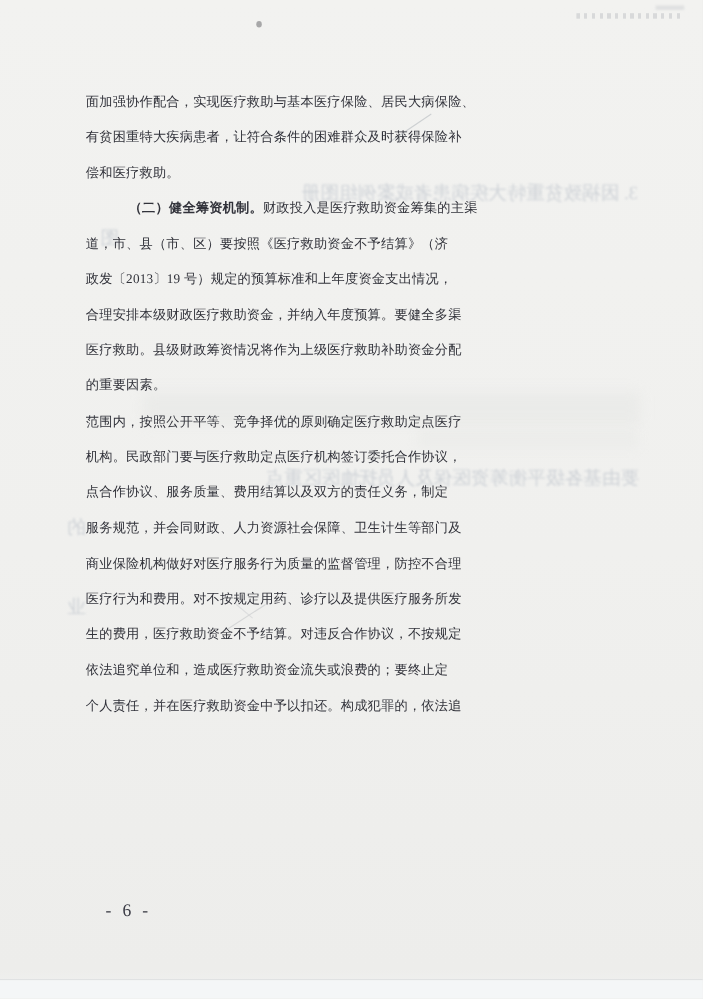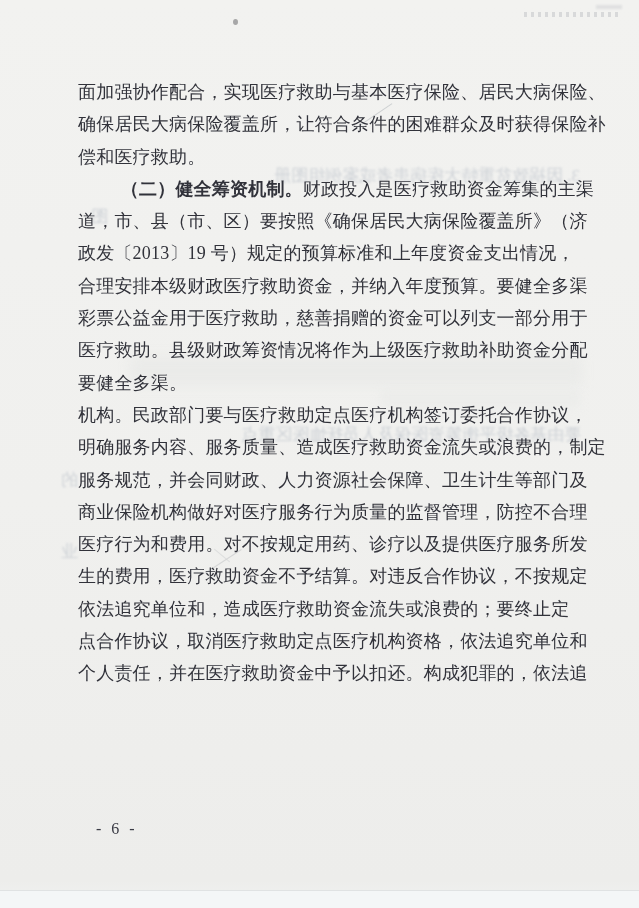--- a/index.html
+++ b/index.html
@@ -12,24 +12,24 @@
     position:relative;width:639px;height:908px;
     background:linear-gradient(180deg,#f2f2f0 0%,#f0f0ee 55%,#ededeb 97%,#f1f2f2 100%);
     overflow:hidden;
   }
   
   .body-text{
     position:absolute;left:78px;top:76px;width:516px;
     color:#31323a;
   }
   .line{
-    height:32.3px;line-height:32.3px;font-size:18px;
+    height:32.3px;line-height:32.3px;font-size:12px;
     white-space:nowrap;letter-spacing:0.2px;
   }
-  .line.indent{padding-left:39px;text-align:right;}
+  .line.indent{padding-left:39px;}
   .line b{font-weight:700;}
   
   .page-number{
     position:absolute;left:96px;top:820px;
     font-size:16px;letter-spacing:3px;color:#3a3b45;
   }
   
   .bleed{
     position:absolute;
     transform:scaleX(-1);
@@ -95,36 +95,35 @@
   <div class="artifact smudge-top-right"></div>
   <div class="artifact smudge-top-right2"></div>
   <div class="artifact crease-1"></div>
   <div class="artifact crease-2"></div>
   <div class="artifact crease-2b"></div>
   <div class="artifact ghost-band-1"></div>
   <div class="artifact ghost-band-2"></div>
 
   <div class="body-text" id="bodyText">
       <div class="line">面加强协作配合，实现医疗救助与基本医疗保险、居民大病保险、</div>
-      <div class="line">确保居民大病保险覆盖所，让符合条件的困难群众及时获得保险补</div>
+      <div class="line">有贫困重特大疾病患者，让符合条件的困难群众及时获得保险补</div>
       <div class="line">偿和医疗救助。</div>
       <div class="line indent"><b>（二）健全筹资机制。</b>财政投入是医疗救助资金筹集的主渠</div>
-      <div class="line">道，市、县（市、区）要按照《确保居民大病保险覆盖所》（济</div>
+      <div class="line">道，市、县（市、区）要按照《医疗救助资金不予结算》（济</div>
       <div class="line">政发〔2013〕19 号）规定的预算标准和上年度资金支出情况，</div>
       <div class="line">合理安排本级财政医疗救助资金，并纳入年度预算。要健全多渠</div>
-      <div class="line">彩票公益金用于医疗救助，慈善捐赠的资金可以列支一部分用于</div>
       <div class="line">医疗救助。县级财政筹资情况将作为上级医疗救助补助资金分配</div>
-      <div class="line">要健全多渠。</div>
+      <div class="line">的重要因素。</div>
+      <div class="line">范围内，按照公开平等、竞争择优的原则确定医疗救助定点医疗</div>
       <div class="line">机构。民政部门要与医疗救助定点医疗机构签订委托合作协议，</div>
-      <div class="line">明确服务内容、服务质量、造成医疗救助资金流失或浪费的，制定</div>
+      <div class="line">点合作协议、服务质量、费用结算以及双方的责任义务，制定</div>
       <div class="line">服务规范，并会同财政、人力资源社会保障、卫生计生等部门及</div>
       <div class="line">商业保险机构做好对医疗服务行为质量的监督管理，防控不合理</div>
       <div class="line">医疗行为和费用。对不按规定用药、诊疗以及提供医疗服务所发</div>
       <div class="line">生的费用，医疗救助资金不予结算。对违反合作协议，不按规定</div>
       <div class="line">依法追究单位和，造成医疗救助资金流失或浪费的；要终止定</div>
-      <div class="line">点合作协议，取消医疗救助定点医疗机构资格，依法追究单位和</div>
       <div class="line">个人责任，并在医疗救助资金中予以扣还。构成犯罪的，依法追</div>
     </div>
 
   <div class="page-number">- 6 -</div>
 
   <div class="artifact bottom-band"></div>
 </div>
 
 </body></html>

